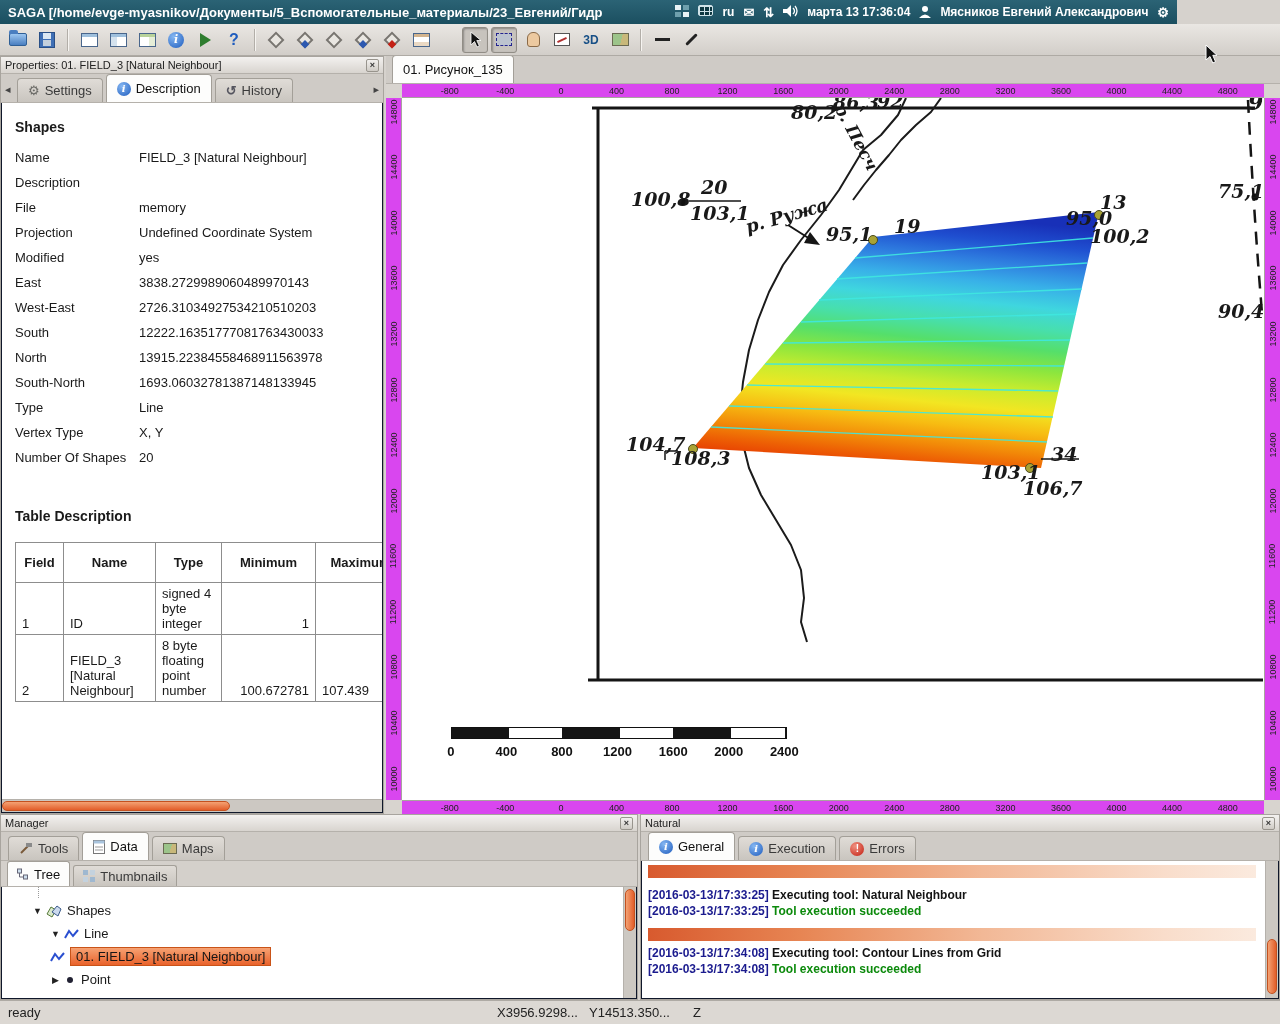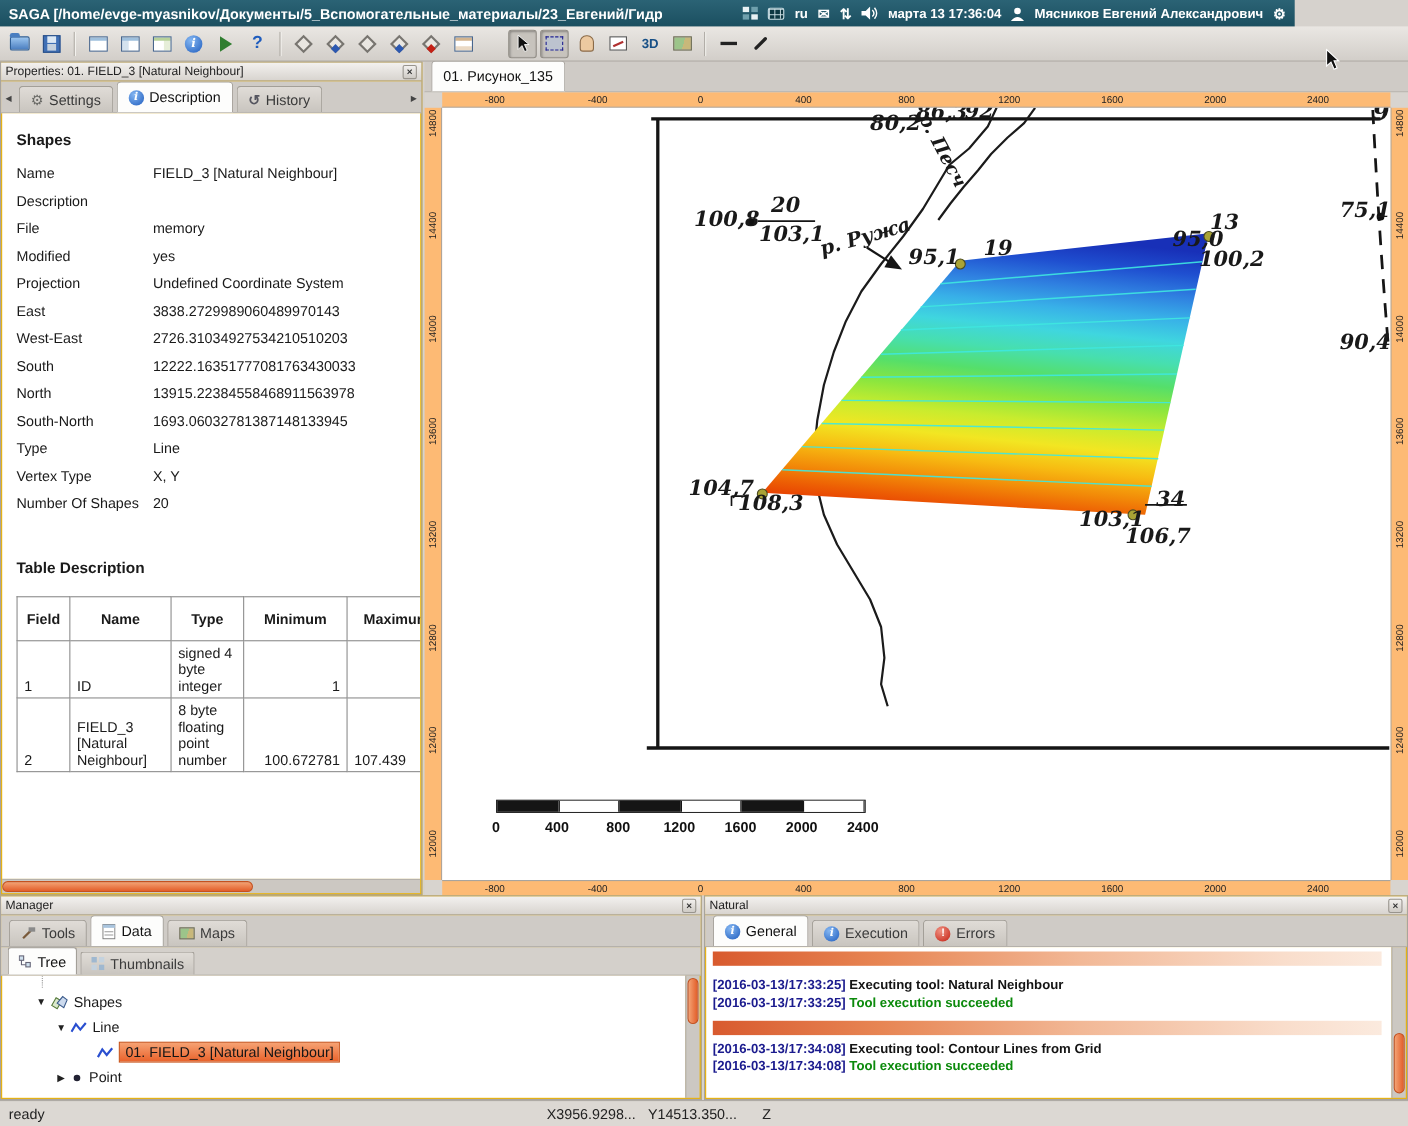--- a/index.html
+++ b/index.html
@@ -4,21 +4,21 @@
 <style>
   * { margin:0; padding:0; box-sizing:border-box; }
   html,body { width:1280px; height:1024px; }
   body { font-family:"Liberation Sans",sans-serif; font-size:13px; background:#d6d2cd; overflow:hidden; position:relative; color:#1a1a1a; }
 
   
   .titlebar { position:absolute; left:0; top:0; width:1177px; height:24px;
     background:linear-gradient(#2b6375,#1b4f60); color:#fff; display:flex; align-items:center;
     padding:0 8px; font-size:13px; font-weight:bold; z-index:40; }
   .tb-title { white-space:nowrap; overflow:hidden; }
-  .tray { margin-left:auto; display:flex; align-items:center; gap:9px; font-size:12px; font-weight:bold; white-space:nowrap; }
+  .tray { margin-left:auto; display:flex; gap:9px; font-size:12px; font-weight:bold; white-space:nowrap; }
   .tray .glyph { font-size:13px; }
   .kbd-box { width:15px; height:11px; background:#0d3741; border:1px solid #cfe2e8; border-radius:2px;
     background-image:linear-gradient(#cfe2e8 1px,transparent 1px),linear-gradient(90deg,#cfe2e8 1px,transparent 1px);
     background-size:5px 5px; }
 
   
   .toolbar { position:absolute; left:0; top:24px; width:1280px; height:32px;
     background:linear-gradient(#eae7e3,#d2cec9); border-bottom:1px solid #aeaaa4;
     display:flex; align-items:center; padding:0 5px; gap:3px; z-index:30; }
   .tbtn { width:26px; height:26px; display:flex; align-items:center; justify-content:center;
@@ -48,21 +48,21 @@
   .i-zoombox { width:16px; height:13px; border:1px dashed #23238f; background:rgba(170,195,240,.35); }
   .i-hand { width:13px; height:15px; background:#ecc9a0; border:1px solid #8a6a48; border-radius:6px 6px 3px 3px; }
   .i-extent { width:16px; height:13px; border:1px solid #555; position:relative; background:#fff; }
   .i-extent:after { content:""; position:absolute; left:2px; top:5px; width:10px; height:2px; background:#b03030; transform:rotate(-25deg); }
   .i-3d { color:#174f86; font:bold 12px "Liberation Sans",sans-serif; }
   .i-map { width:17px; height:13px; background:linear-gradient(105deg,#9cc48a 55%,#c8b87a 55%); border:1px solid #6a6a52; }
   .i-dash { width:15px; height:3px; background:#222; }
   .i-pen { width:15px; height:3px; background:#222; transform:rotate(-45deg); border-radius:2px; }
 
   
-  .panel { position:absolute; background:#eab308; border:1px solid #a8a49e; }
+  .panel { position:absolute; background:#0f172a; border:1px solid #a8a49e; }
   .phead { height:17px; background:linear-gradient(#f3f1ef,#d8d4cf); border-bottom:1px solid #b5b1ab;
     font-size:11px; color:#222; display:flex; align-items:center; padding:0 4px; }
   .pclose { margin-left:auto; width:13px; height:13px; border:1px solid #98948d;
     background:linear-gradient(#f2f0ee,#cfcbc5); font:bold 9px/11px "Liberation Sans",sans-serif;
     text-align:center; color:#333; border-radius:2px; }
   .tabrow { display:flex; align-items:flex-end; height:29px; padding:0 16px; gap:3px;
     background:#cfcbc6; border-bottom:1px solid #b5b1ab; position:relative; }
   .tab { display:flex; align-items:center; gap:5px; padding:0 10px; font-size:13px; color:#3a3a3a;
     background:linear-gradient(#e0dcd7,#c9c5bf); border:1px solid #a39f98; border-bottom:none;
     border-radius:4px 4px 0 0; height:24px; white-space:nowrap; }
@@ -86,21 +86,21 @@
   .desc-tbl td { vertical-align:bottom; }
   .desc-tbl td.num { text-align:right; }
   .hscroll { position:absolute; left:1px; right:1px; bottom:1px; height:13px; background:#ccc8c2; border-top:1px solid #b5b1ab; }
   .hthumb { position:absolute; left:0; top:1px; height:10px; width:228px;
     background:linear-gradient(#f4a273,#e25e2a); border:1px solid #c4511f; border-radius:6px; }
 
   
   .mapp { left:386px; top:56px; width:894px; height:758px; border:none; background:#d4d0cb; }
   .maptabs { height:28px; display:flex; align-items:flex-end; padding-left:6px; background:#cfcbc6; border-bottom:1px solid #b5b1ab; gap:3px; }
   .maparea { position:absolute; left:0; right:0; top:28px; bottom:0; background:#d8d4cf; }
-  .ruler { position:absolute; background:#fdba74; color:#222; font-size:9px; overflow:hidden;gap:38px; }
+  .ruler { position:absolute; background:#d946ef; color:#222; font-size:9px; overflow:hidden; }
   .r-top { left:16px; right:16px; top:0; height:14px; border-bottom:1px solid #a8a49e; display:flex; padding-left:20px; }
   .r-bot { left:16px; right:16px; bottom:0; height:14px; border-top:1px solid #a8a49e; display:flex; padding-left:20px; }
   .rx { width:55.57px; flex:none; text-align:center; line-height:14px; }
   .r-left { left:0; top:14px; bottom:14px; width:16px; border-right:1px solid #a8a49e; display:flex; flex-direction:column; }
   .r-right { right:0; top:14px; bottom:14px; width:16px; border-left:1px solid #a8a49e; display:flex; flex-direction:column; }
   .ry { height:55.57px; flex:none; display:flex; align-items:center; justify-content:center; }
   .r-left .ry:first-of-type, .r-right .ry:first-of-type { margin-top:-14px; }
   .ry span { transform:rotate(-90deg); white-space:nowrap; font-size:9px; }
   .canvas { position:absolute; left:16px; right:16px; top:14px; bottom:14px; background:#fff; overflow:hidden; }
   .mapsvg { position:absolute; left:0; top:0; }
@@ -289,27 +289,27 @@
           <div class="prop-label">Description</div>
           <div class="prop-value"></div>
         </div>
 
         <div class="prop-row">
           <div class="prop-label">File</div>
           <div class="prop-value">memory</div>
         </div>
 
         <div class="prop-row">
+          <div class="prop-label">Projection</div>
+          <div class="prop-value">Undefined Coordinate System</div>
+        </div>
+
+        <div class="prop-row">
           <div class="prop-label">Modified</div>
           <div class="prop-value">yes</div>
-        </div>
-
-        <div class="prop-row">
-          <div class="prop-label">Projection</div>
-          <div class="prop-value">Undefined Coordinate System</div>
         </div>
 
 
         <div class="prop-row">
           <div class="prop-label">East</div>
           <div class="prop-value">3838.2729989060489970143</div>
         </div>
 
         <div class="prop-row">
           <div class="prop-label">West-East</div>
@@ -680,21 +680,21 @@
     </div>
     <div class="trow" style="padding-left:48px">
       <span class="exp">▼</span>
       <span class="ticon">
           <svg width="15" height="12">
             <polyline points="1,10 5,3 9,8 14,2" fill="none" stroke="#2a4fd0" stroke-width="2"></polyline>
           </svg>
         </span>
       <span>Line</span>
     </div>
-    <div class="trow" style="padding-left:86px">
+    <div class="trow" style="padding-left:48px">
       <span class="ticon">
           <svg width="15" height="12">
             <polyline points="1,10 5,3 9,8 14,2" fill="none" stroke="#2a4fd0" stroke-width="2"></polyline>
           </svg>
         </span>
       <span class="selitem">01. FIELD_3 [Natural Neighbour]</span>
     </div>
     <div class="trow" style="padding-left:48px">
       <span class="exp">▶</span>
       <span class="ticon">

